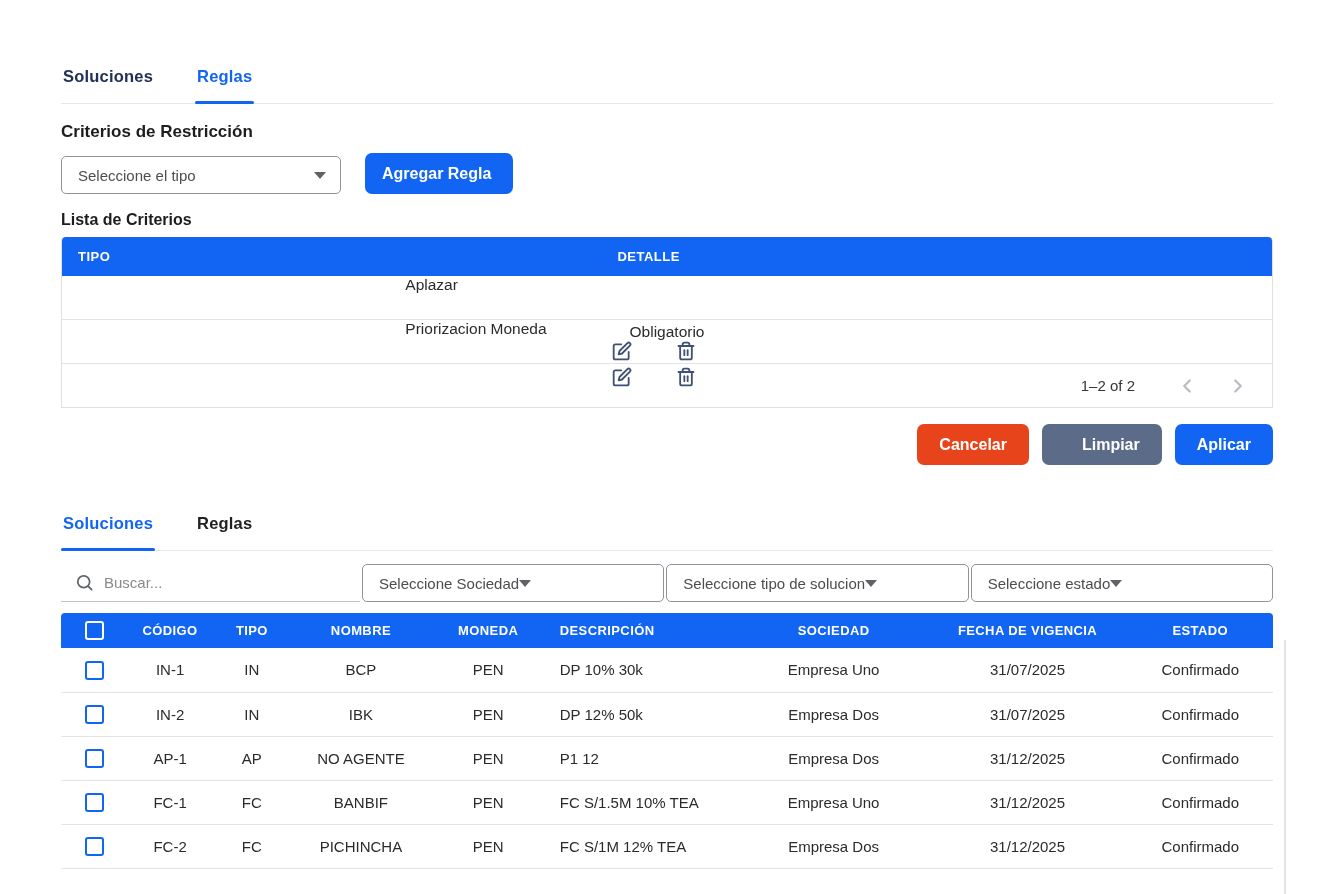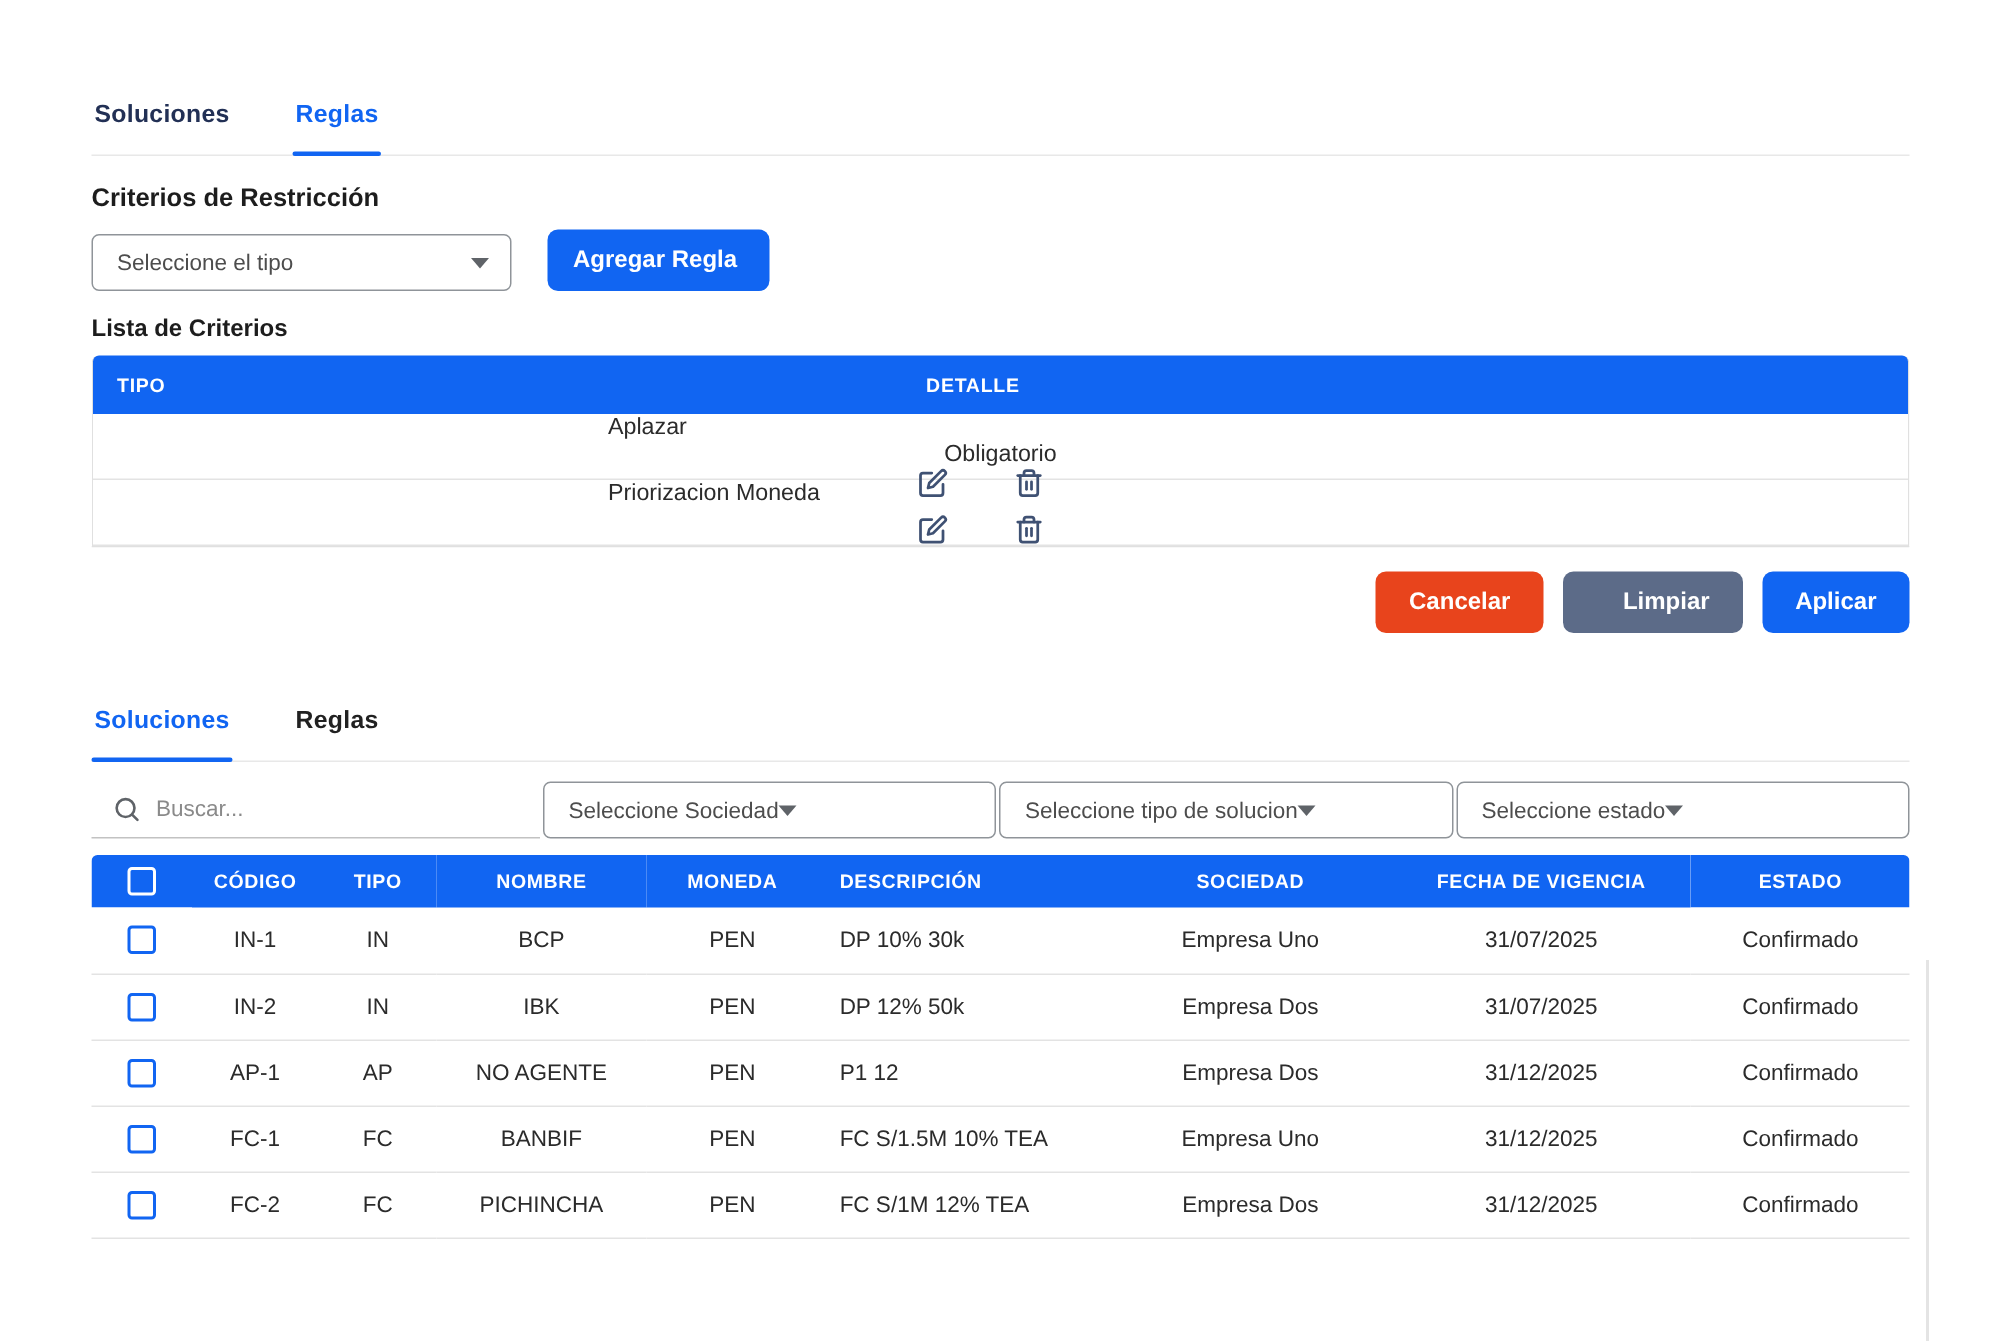--- a/index.html
+++ b/index.html
@@ -38,21 +38,21 @@
 
   .crit-table { margin-top:8px; border:1px solid #e0e0e0; border-top:none; border-radius:5px 5px 0 0; }
   .crit-head { display:flex; background:#1165f2; height:39px; align-items:center;
     border-radius:4px 4px 0 0; }
   .crit-head .ch-tipo { width:45.9%; padding-left:16px; }
   .crit-head .ch-detalle { flex:1; }
   .crit-head span { color:#fff; font-size:13px; font-weight:700; letter-spacing:.5px; }
   .crit-row { display:flex; align-items:center; height:44px; border-bottom:1px solid #e3e3e3;
     font-size:15.5px; color:#2b2b2b; background:#fff;flex-direction:column; }
   .crit-row .c-tipo { width:45.9%; padding-left:16px; }
-  .crit-row .c-detalle { flex:1; }
+  .crit-row .c-detalle { flex:1;margin-top:29px; }
   .crit-row .c-actions { display:flex; align-items:center; gap:44px; padding-right:26px; }
   .icon-btn { width:20px; height:20px; display:inline-flex; cursor:pointer; }
   .icon-btn svg { width:20px; height:20px; stroke:#3f5173; stroke-width:2.2; fill:none;
     stroke-linecap:round; stroke-linejoin:round; }
 
   .crit-pagination { display:flex; align-items:center; justify-content:flex-end; height:43px;
     background:#fff; padding-right:22px; }
   .pag-text { font-size:15px; color:#363636; margin-right:40px; }
   .pag-chev { width:24px; height:24px; display:inline-flex; align-items:center; justify-content:center;
     cursor:pointer; }
@@ -157,20 +157,33 @@
               <svg viewBox="0 0 24 24">
                 <polyline points="3 6 5 6 21 6"></polyline>
                 <path d="M19 6v14a2 2 0 0 1-2 2H7a2 2 0 0 1-2-2V6m3 0V4a2 2 0 0 1 2-2h4a2 2 0 0 1 2 2v2"></path>
                 <line x1="10" y1="11" x2="10" y2="17"></line>
                 <line x1="14" y1="11" x2="14" y2="17"></line>
               </svg>
             </span>
           </div>
         </div>
       </div>
+    <div class="crit-pagination">
+      <span class="pag-text">1–2 of 2</span>
+      <span class="pag-chev">
+        <svg viewBox="0 0 24 24">
+            <polyline points="15 18 9 12 15 6"></polyline>
+          </svg>
+      </span>
+      <span class="pag-chev">
+        <svg viewBox="0 0 24 24">
+            <polyline points="9 18 15 12 9 6"></polyline>
+          </svg>
+      </span>
+    </div>
   </div>
 
   <div class="actions-row">
     <button class="btn btn-cancel">Cancelar</button>
     <button class="btn btn-clear">Limpiar</button>
     <button class="btn btn-apply">Aplicar</button>
   </div>
 
   <div class="tabs tabs-2">
     <div class="tab active">Soluciones</div>

